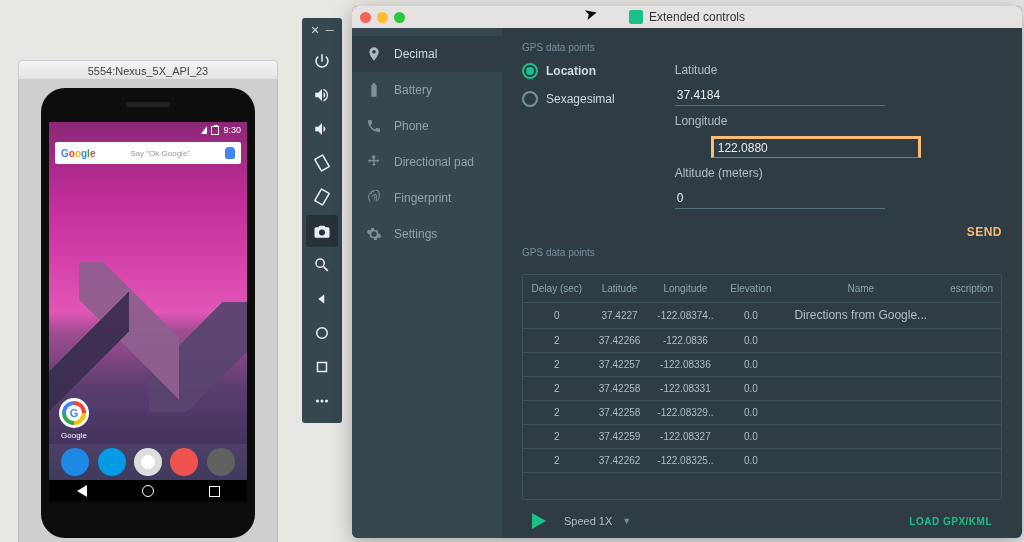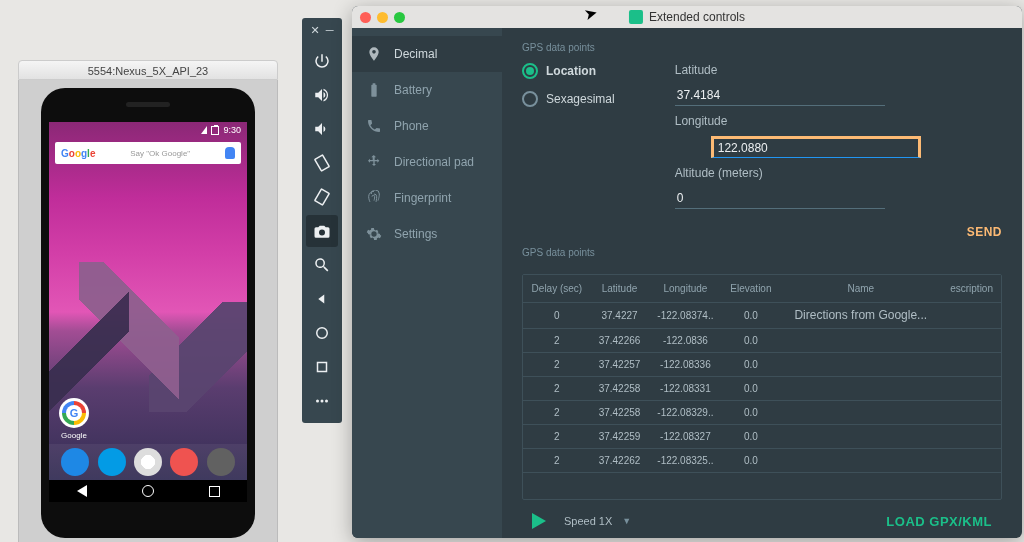--- a/index.html
+++ b/index.html
@@ -248,21 +248,21 @@
     display:flex; align-items:center; gap:18px;
     padding: 0 10px;
   }
   .play-btn {
     width:0;height:0; border-top:8px solid transparent; border-bottom:8px solid transparent;
     border-left:14px solid #1bbf89; cursor:pointer;
   }
   .speed-sel { color:#b0bec5; font-size:11px; display:flex; align-items:center; gap:10px; cursor:pointer; }
   .speed-sel .chev { font-size:9px; color:#78909c; }
   .spacer { flex:1; }
-  .load-btn { color:#1bbf89; font-weight:700; font-size:13px; letter-spacing:0.5px; cursor:pointer; }
+  .load-btn { color:#1bbf89; font-weight:700; font-size:10px; letter-spacing:0.5px; cursor:pointer; }
 </style>
 </head>
 <body>
 
 <div class="emulator-window">
   <div class="emulator-titlebar">5554:Nexus_5X_API_23</div>
   <div class="emulator-body">
     <div class="phone-frame">
       <div class="phone-screen">
         <div class="statusbar">

